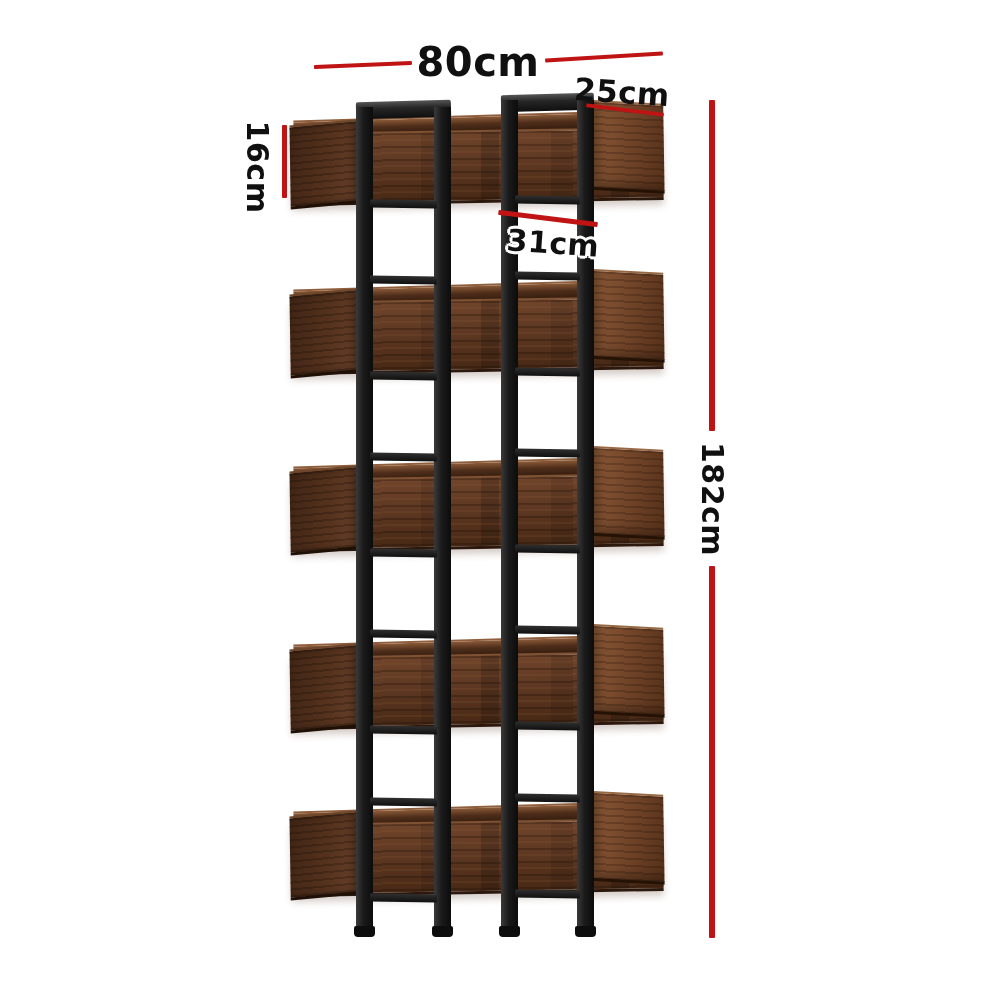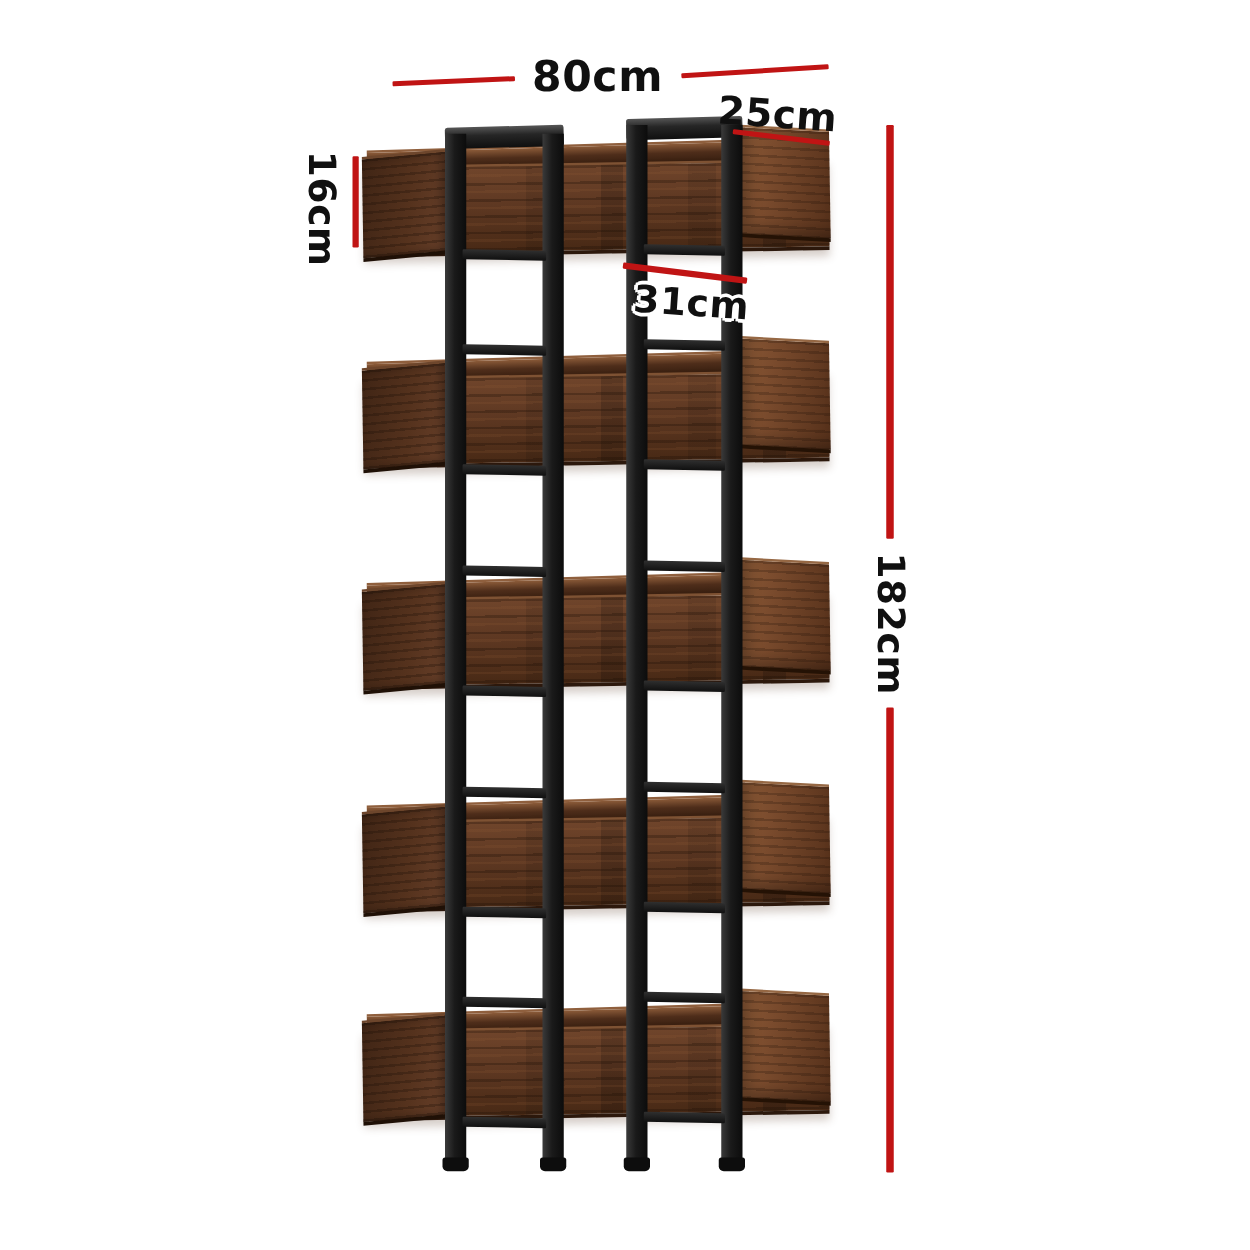--- a/index.html
+++ b/index.html
@@ -46,21 +46,21 @@
     white-space:nowrap;letter-spacing:0.5px;}
 
   #line-width-left  {left:314px;top:63px;width:98px;height:4px;transform:rotate(-2.5deg);}
   #line-width-right {left:545px;top:55px;width:118px;height:4px;transform:rotate(-3.5deg);}
   #line-depth       {left:586px;top:108px;width:78px;height:4px;transform:rotate(7deg);}
   #line-shelf-height{left:282px;top:125px;width:5px;height:73px;}
   #line-spacing     {left:498px;top:216px;width:100px;height:5px;transform:rotate(7deg);}
   #line-total-top   {left:709px;top:100px;width:6px;height:331px;}
   #line-total-bottom{left:709px;top:566px;width:6px;height:372px;}
 
-  #label-width       {left:478px;top:62px;font-size:34px;transform:translate(-50%,-50%);}
+  #label-width       {left:478px;top:62px;font-size:40px;transform:translate(-50%,-50%);}
   #label-depth       {left:622px;top:92px;font-size:31px;transform:translate(-50%,-50%) rotate(4deg);}
   #label-shelf-height{left:257px;top:167px;font-size:30px;transform:translate(-50%,-50%) rotate(90deg);}
   #label-spacing     {left:553px;top:243px;font-size:30px;transform:translate(-50%,-50%) rotate(4deg);
     text-shadow:3px 0 0 #fff,-3px 0 0 #fff,0 3px 0 #fff,0 -3px 0 #fff,
                 2px 2px 0 #fff,-2px 2px 0 #fff,2px -2px 0 #fff,-2px -2px 0 #fff;}
   #label-total       {left:712px;top:499px;font-size:30px;transform:translate(-50%,-50%) rotate(90deg);}
 </style>
 </head>
 <body>
 

